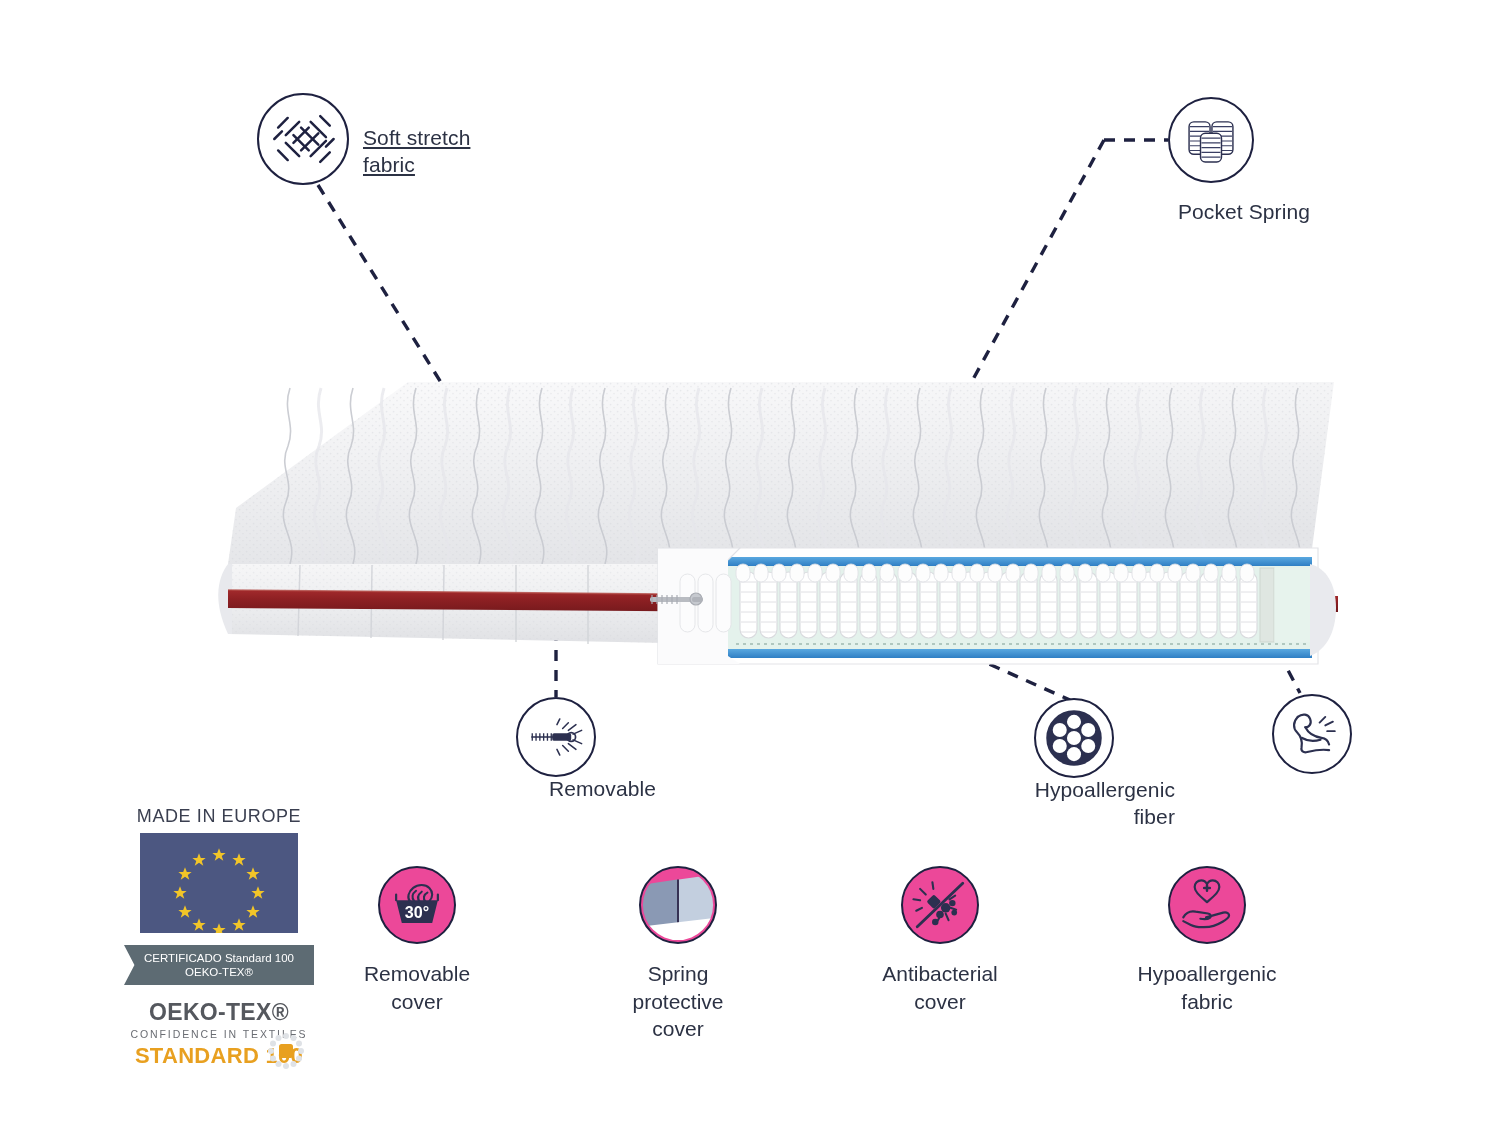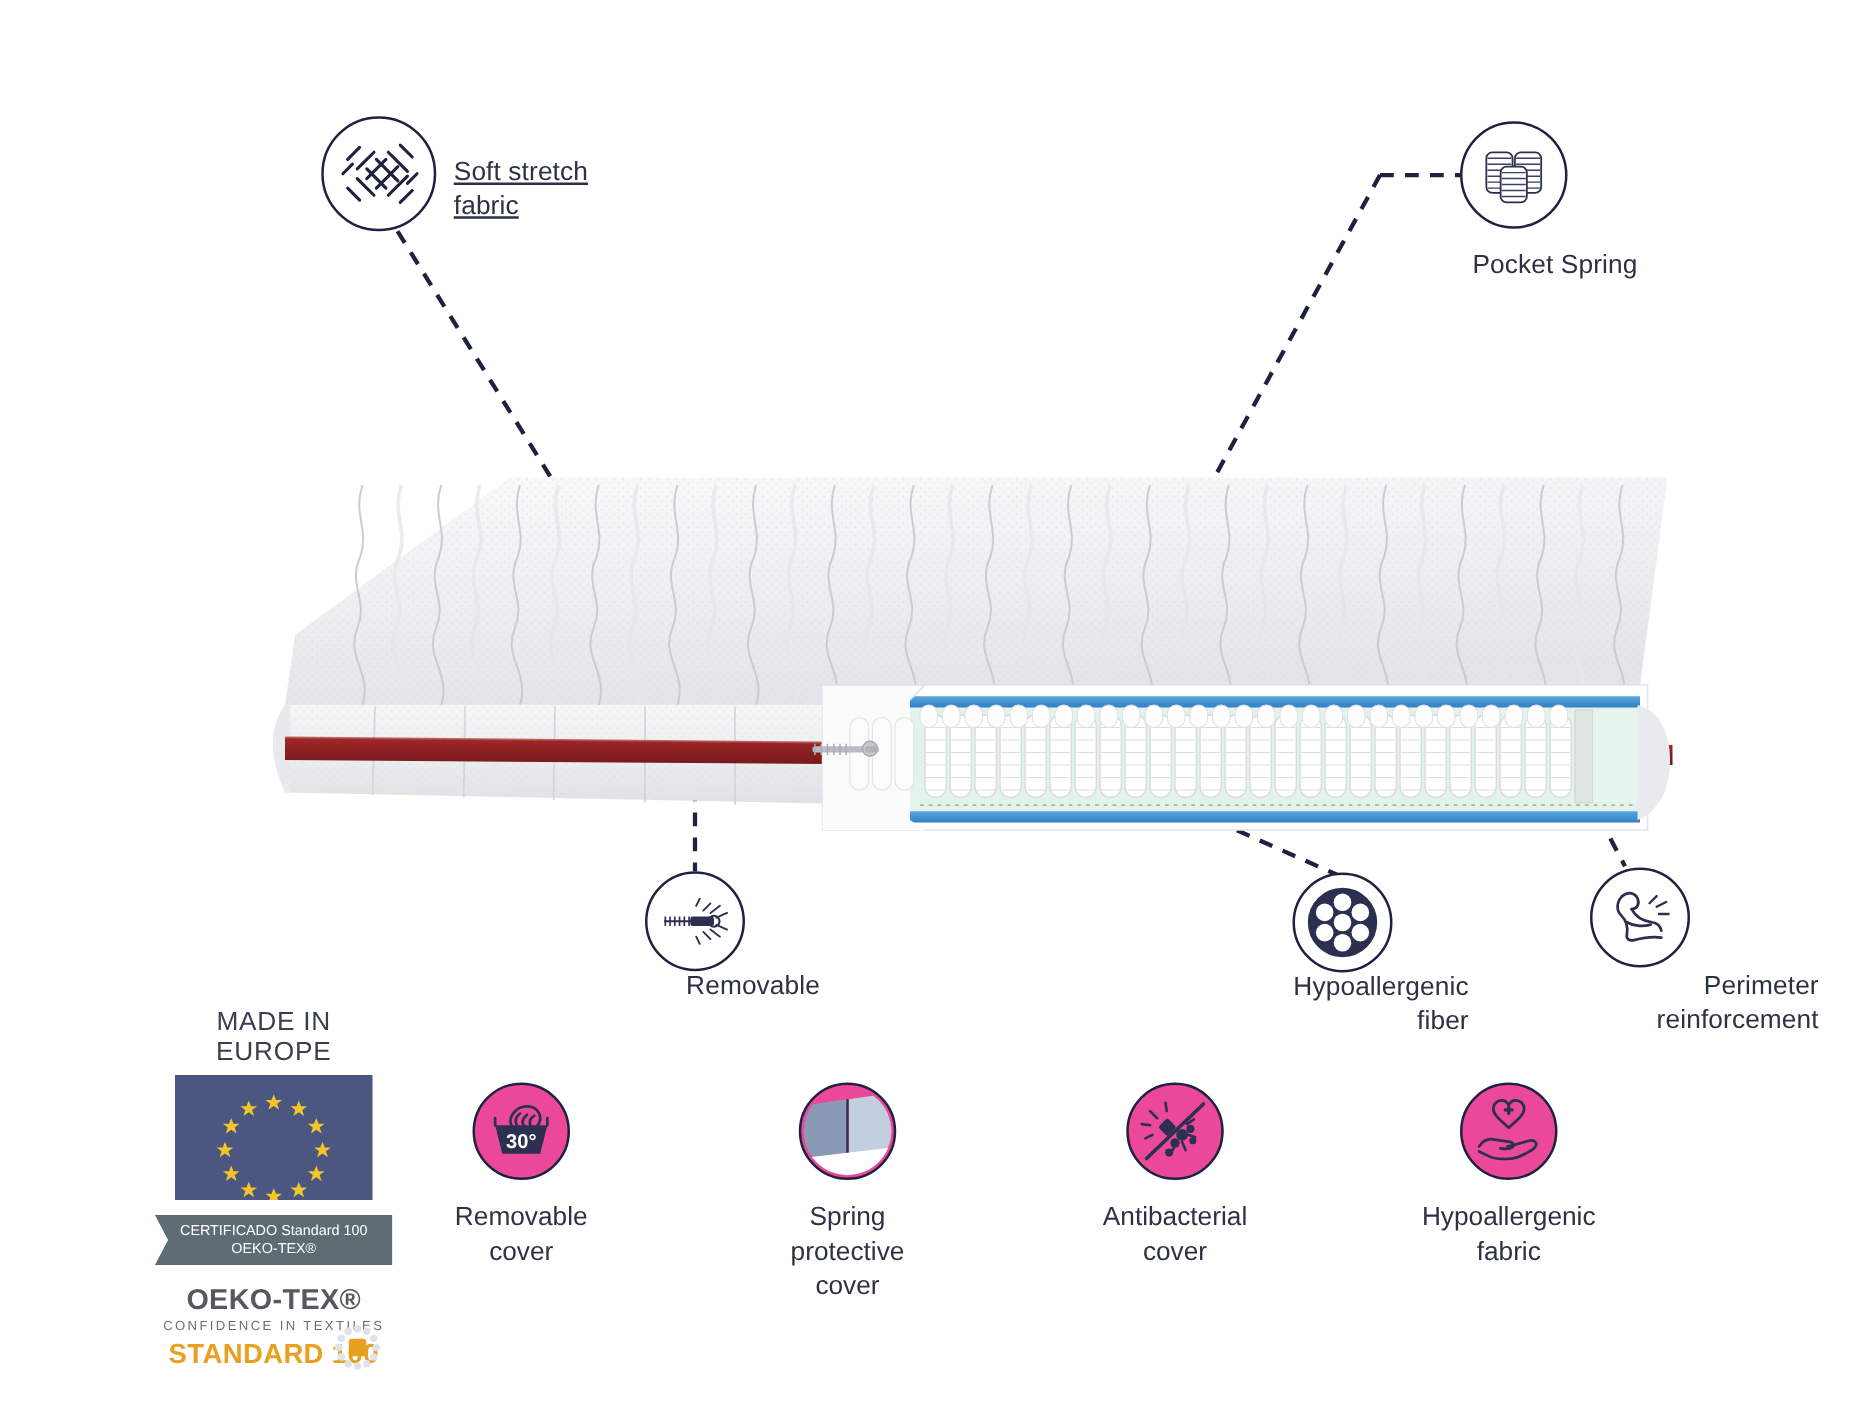--- a/index.html
+++ b/index.html
@@ -21,21 +21,21 @@
   
   .feature{position:absolute;width:200px;text-align:center;}
   .feature .fcircle{width:78px;height:78px;margin:0 auto;border:2.2px solid #1e2140;
       border-radius:50%;position:relative;box-sizing:border-box;background:#ec4899;}
   .feature .fcircle svg{position:absolute;inset:0;width:100%;height:100%;}
   .feature .flabel{margin-top:16px;color:#2c3244;font-size:21px;line-height:1.32;
       white-space:pre-line;}
 
   
   .euro-block{position:absolute;left:124px;top:806px;width:190px;text-align:center;}
-  .euro-title{font-size:21px;color:#3a3f50;letter-spacing:.6px;margin-bottom:6px;}
+  .euro-title{font-size:18px;color:#3a3f50;letter-spacing:.6px;margin-bottom:6px;}
   .euro-flag{width:158px;height:100px;margin:0 auto;background:#4c5781;position:relative;}
   .euro-flag svg{position:absolute;inset:0;width:100%;height:100%;}
   .cert-ribbon{width:190px;height:40px;margin:12px auto 0;position:relative;}
   .cert-ribbon .rib{position:absolute;inset:0;background:#5d6b73;
       clip-path:polygon(0 0,100% 0,100% 100%,0 100%,5.5% 50%);}
   .cert-ribbon .rtext{position:absolute;inset:0;display:flex;flex-direction:column;
       align-items:center;justify-content:center;color:#fff;font-size:11.5px;line-height:1.25;}
   .oeko{margin-top:14px;position:relative;}
   .oeko-main{font-size:23px;font-weight:bold;color:#55585e;letter-spacing:.3px;}
   .oeko-sub{font-size:10.5px;color:#6a6d73;letter-spacing:1.9px;margin-top:2px;}
@@ -393,22 +393,20 @@
                  C43,57 52,56 58,57"></path>
         <path d="M25,22 C30,18 36,19 38,24 C40,29 37,33 33,33"></path>
         <path d="M33,33 C36,39 42,43 50,44 C54,44.5 57,47 58,51"></path>
         <path d="M29,44 C34,47 42,48 49,46"></path>
       </g>
       <g stroke="#2c3050" stroke-width="2" stroke-linecap="round">
         <path d="M48,28 l6,-6 M54,31 l8,-4 M56,37 l8,0"></path>
       </g>
     </svg>
   </div>
-  <div class="callout-label" style="left:1240px;top:775px;width:215px;">Perimeter
-reinforcement</div>
 
   <div class="euro-block">
     <div class="euro-title">MADE IN EUROPE</div>
     <div class="euro-flag">
       <svg viewBox="0 0 158 100">
         <g fill="#f2c528">
           <g transform="translate(79,22) scale(0.95)">
               <polygon points="0,-7 1.9,-2.2 7,-2.2 2.9,1 4.5,6 0,3 -4.5,6 -2.9,1 -7,-2.2 -1.9,-2.2"></polygon>
             </g>
           <g transform="translate(99,27) scale(0.95)">

